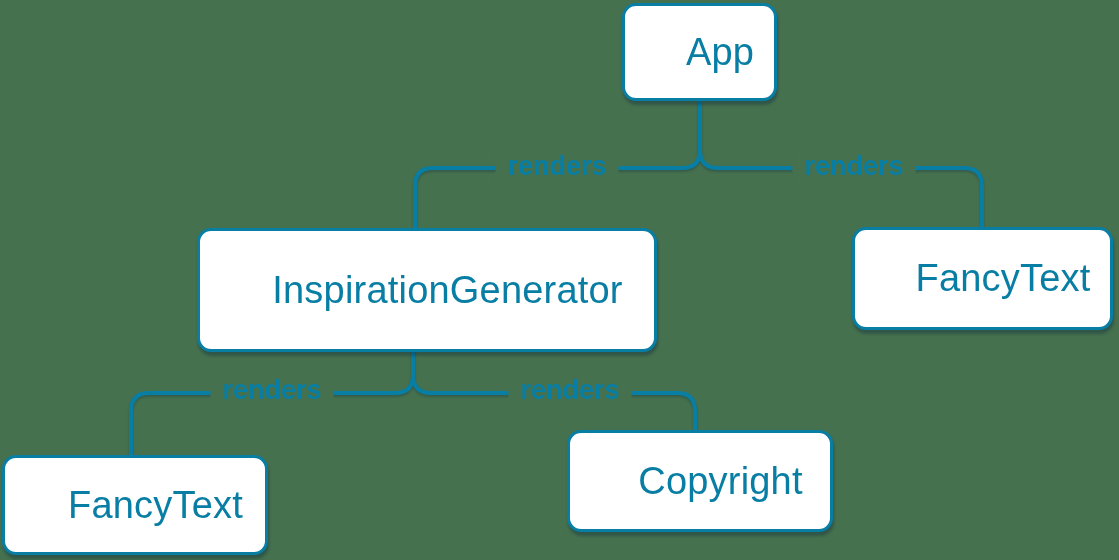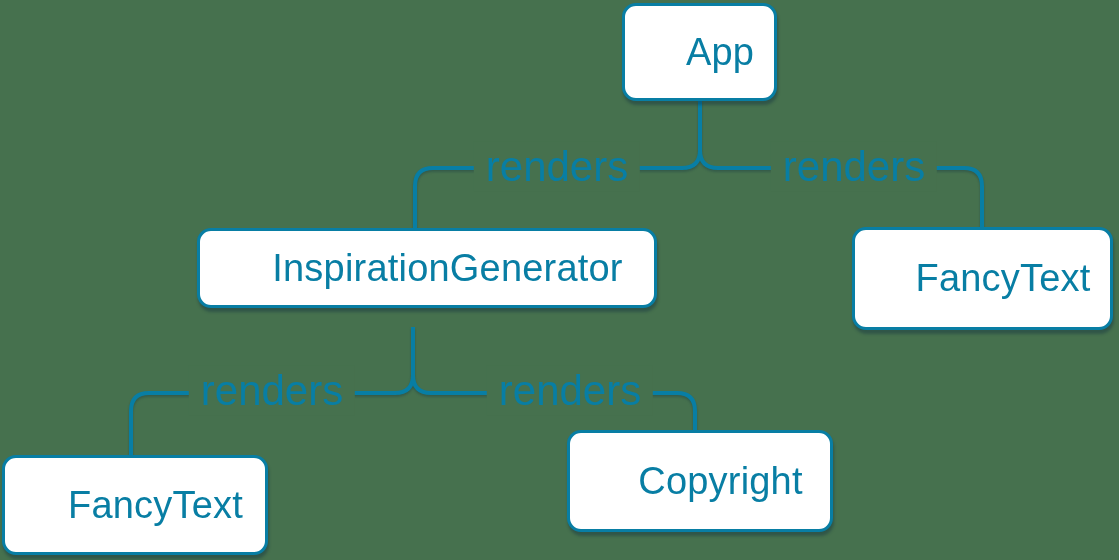--- a/index.html
+++ b/index.html
@@ -46,31 +46,31 @@
     padding-left: 41px;
   }
   .node .node-label {
     color: var(--accent);
     font-size: 38px;
     font-weight: 500;
     white-space: nowrap;
     letter-spacing: 0.2px;
   }
   .node-app               { left: 622px; top: 3px;   width: 155px; height: 98px;  }
-  .node-inspiration-gen   { left: 197px; top: 228px; width: 460px; height: 80px; }
+  .node-inspiration-gen   { left: 197px; top: 228px; width: 460px; height: 124px; }
   .node-fancy-text-top    { left: 852px; top: 227px; width: 261px; height: 103px; }
   .node-fancy-text-bottom { left: 2px;   top: 455px; width: 266px; height: 100px; }
   .node-copyright         { left: 567px; top: 430px; width: 266px; height: 102px; }
   .edge-label {
     position: absolute;
     transform: translate(-50%, -50%);
     background: var(--bg);
     color: var(--accent);
-    font-size: 42px;
-    font-weight: 400;
+    font-size: 27px;
+    font-weight: 700;
     line-height: 1.1;
     padding: 2px 12px;
     white-space: nowrap;
   }
   .edge-label-1 { left: 557px; top: 167px; }
   .edge-label-2 { left: 854px; top: 167px; }
   .edge-label-3 { left: 272px; top: 391px; }
   .edge-label-4 { left: 570px; top: 391px; }
 </style>
 </head>

